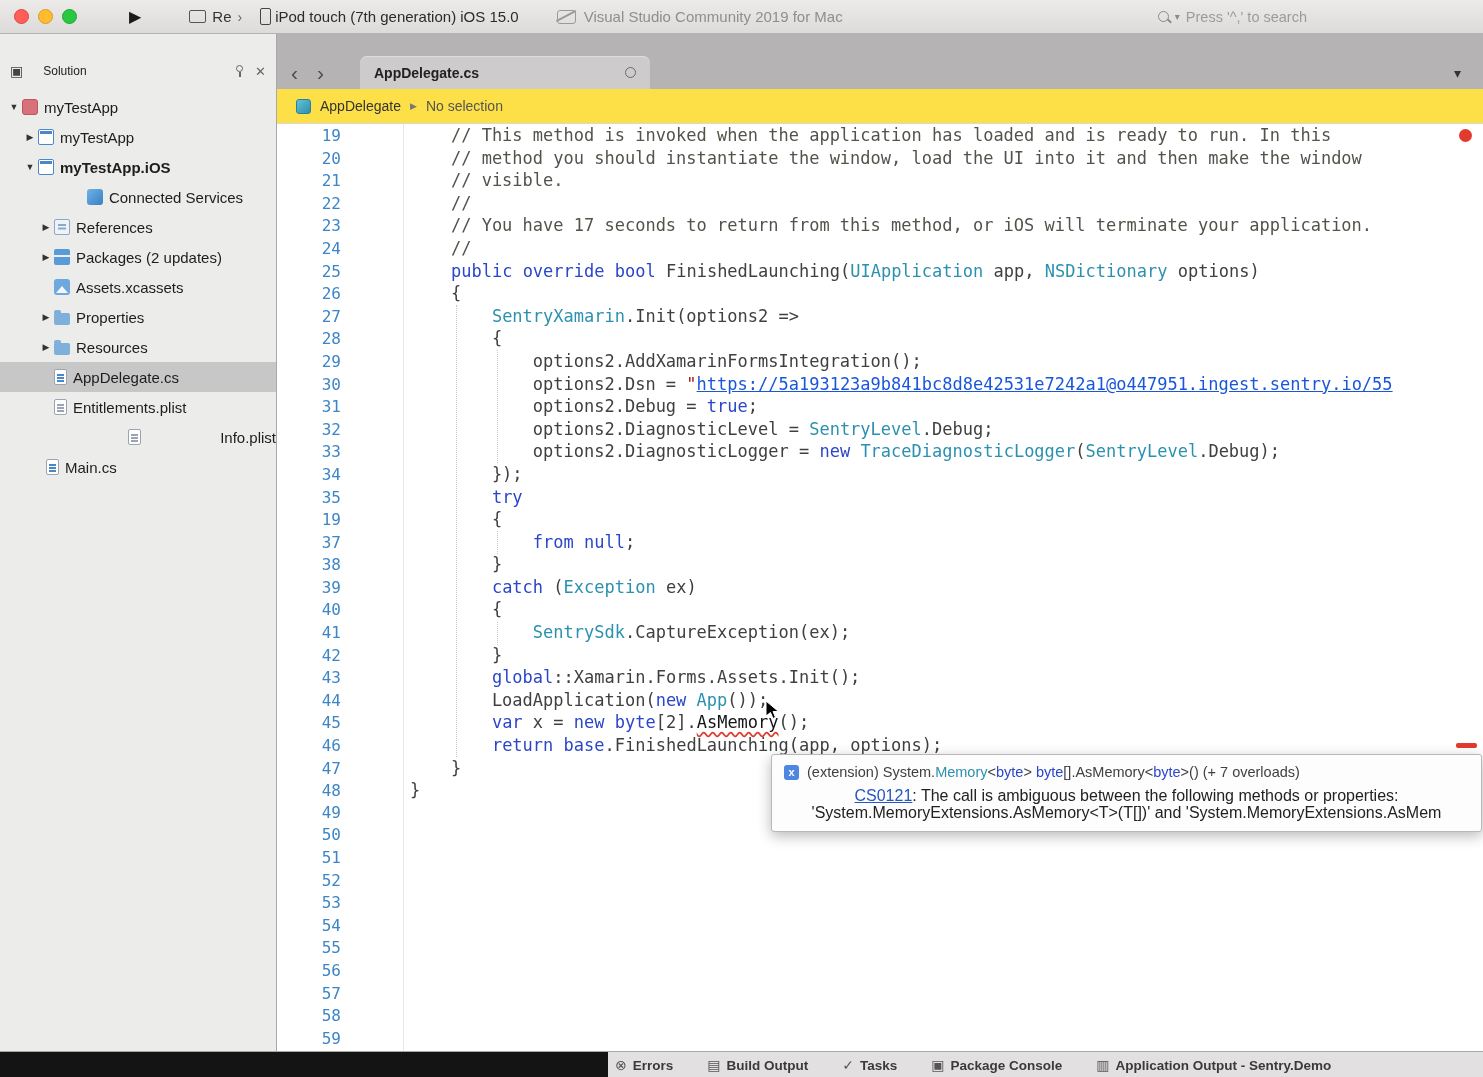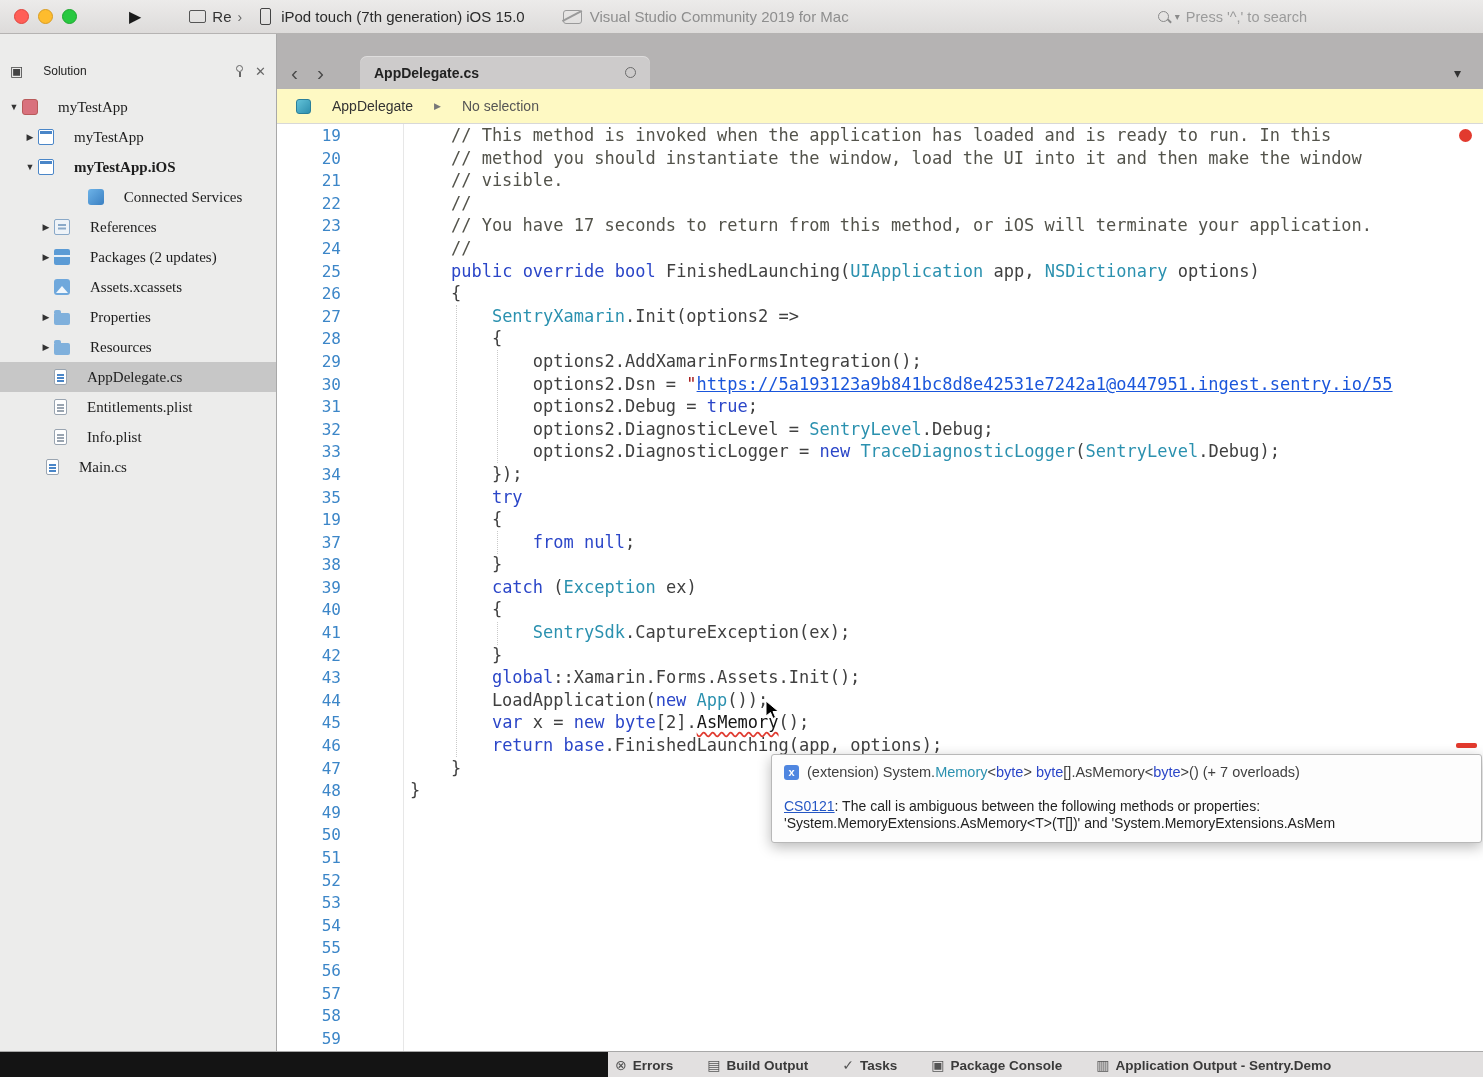--- a/index.html
+++ b/index.html
@@ -16,21 +16,21 @@
   }
   .lights{display:flex;gap:9px;padding-left:14px;}
   .light{width:13px;height:13px;border-radius:50%;display:inline-block;}
   .light.red{background:#ff5f57;border:1px solid #e0443e;}
   .light.yellow{background:#febc2e;border:1px solid #d89c22;}
   .light.green{background:#28c840;border:1px solid #1da72f;}
   .run{margin-left:52px;font-size:16px;color:#1a1a1a;cursor:default;}
   .config{display:flex;align-items:center;margin-left:48px;gap:6px;color:#333;font-size:15px;}
   .cfg-box{width:15px;height:11px;border:1.5px solid #555;border-radius:2px;display:inline-block;}
   .chev{color:#666;font-size:14px;}
-  .device{display:flex;align-items:center;margin-left:18px;gap:10px;color:#2b2b2b;font-size:15px;}
+  .device{display:flex;align-items:center;margin-left:18px;gap:4px;color:#2b2b2b;font-size:15px;}
   .phone{width:9px;height:15px;border:1.5px solid #444;border-radius:2px;display:inline-block;}
   .apptitle-wrap{display:flex;align-items:center;gap:8px;margin-left:38px;}
   .mute-icon{width:17px;height:12px;border:1.5px solid #9a9a9a;border-radius:3px;position:relative;display:inline-block;}
   .mute-icon::after{content:'';position:absolute;left:-3px;top:4px;width:22px;height:1.5px;background:#9a9a9a;transform:rotate(-28deg);}
   .apptitle{color:#8e8e8e;font-size:15px;}
   .search{margin-left:auto;margin-right:176px;display:flex;align-items:center;gap:6px;}
   .mag{width:9px;height:9px;border:1.5px solid #8a8a8a;border-radius:50%;position:relative;display:inline-block;}
   .mag::after{content:'';position:absolute;left:8px;top:8px;width:5px;height:1.5px;background:#8a8a8a;transform:rotate(45deg);}
   .chev-dn{color:#8a8a8a;font-size:10px;}
   .search-text{color:#9b9b9b;font-size:14.5px;}
@@ -43,21 +43,21 @@
   .sb-tools{margin-left:auto;display:flex;align-items:center;gap:10px;}
   .pin-icon{width:12px;height:12px;position:relative;display:inline-block;}
   .pin-icon::before{content:'';position:absolute;left:3px;top:0;width:5px;height:5px;border:1.5px solid #666;border-radius:50%;}
   .pin-icon::after{content:'';position:absolute;left:6px;top:7px;width:1.5px;height:5px;background:#666;}
   .close-x{color:#666;font-size:13px;}
   .tree{margin-top:4px;}
   .tree-row{height:30px;display:flex;align-items:center;font-size:15px;color:#1d1d1d;white-space:nowrap;overflow:hidden;}
   .tree-row.selected{background:#c7c7c7;}
   .tree-row.bold .tree-label{font-weight:bold;}
   .expander{width:12px;display:inline-block;font-size:9px;color:#333;text-align:center;flex:none;}
-  .tree-label{margin-left:20px;font-family:Liberation Serif, serif;}
+  .tree-label{margin-left:6px;}
   .tico{width:16px;height:16px;display:inline-block;flex:none;margin-left:2px;box-sizing:border-box;position:relative;}
   .i-solution{background:#d9717d;border:1px solid #b85a5a;border-radius:3px;}
   .i-project{background:#fff;border:1.5px solid #4a86c8;border-radius:2px;}
   .i-project::before{content:'';position:absolute;top:1px;left:1px;right:1px;height:3px;background:#4a86c8;}
   .i-connected-services{background:linear-gradient(135deg,#6db3e8,#3a7fc1);border-radius:3px;}
   .i-references{background:#eef3f8;border:1px solid #8aa9c8;border-radius:2px;}
   .i-references::before{content:'';position:absolute;left:3px;top:4px;width:8px;height:1.5px;background:#8aa9c8;box-shadow:0 3.5px 0 #8aa9c8;}
   .i-packages{background:#5b9bd5;border-radius:2px;}
   .i-packages::before{content:'';position:absolute;left:0;right:0;top:6px;height:2px;background:#fff;opacity:.85;}
   .i-assets{background:#6fa8dc;border-radius:3px;}
@@ -70,21 +70,21 @@
   
   .editor-col{flex:1;display:flex;flex-direction:column;position:relative;min-width:0;}
   .tabstrip{height:55px;background:#b5b3b3;position:relative;flex:none;}
   .nav{position:absolute;bottom:4px;font-size:21px;color:#4a4a4a;}
   .nav.back{left:14px;}
   .nav.fwd{left:40px;}
   .tab{position:absolute;left:83px;bottom:0;width:290px;height:33px;background:#cdcbcb;border-radius:7px 7px 0 0;display:flex;align-items:center;padding:0 14px;box-sizing:border-box;box-shadow:inset 0 1px 0 rgba(255,255,255,.35);}
   .tab-label{font-size:14px;font-weight:600;color:#222;}
   .tab-dot{margin-left:auto;width:9px;height:9px;border:1.5px solid #6b6b6b;border-radius:50%;}
   .tab-dropdown{position:absolute;right:22px;bottom:8px;font-size:14px;color:#333;}
-  .breadcrumb{height:34px;background:#fef9c3;border-bottom:1px solid #d8d8d8;display:flex;align-items:center;padding-left:19px;flex:none;gap:21px;}
+  .breadcrumb{height:34px;background:#fde047;border-bottom:1px solid #d8d8d8;display:flex;align-items:center;padding-left:19px;flex:none;gap:9px;}
   .bc-icon{width:13px;height:13px;background:linear-gradient(135deg,#62c2d8,#2e8fae);border:1px solid #2a7f9a;border-radius:3px;display:inline-block;}
   .bc-item{font-size:14px;color:#333;}
   .bc-item.dim{color:#555;}
   .bc-sep{font-size:9px;color:#777;}
   
   .code-area{flex:1;position:relative;overflow:hidden;background:#fff;}
   .code-area::before{content:'';position:absolute;left:126px;top:0;bottom:0;width:1px;background:#e7e7e7;}
   .code-line{height:22.6px;line-height:22.6px;white-space:pre;}
   .ln{display:inline-block;width:64px;text-align:right;padding-right:12px;font:16px/22.6px "DejaVu Sans Mono",monospace;color:#3c86c8;}
   .code{display:inline-block;padding-left:57px;font:17px/22.6px "DejaVu Sans Mono",monospace;white-space:pre;letter-spacing:0;}
@@ -100,21 +100,21 @@
   .ig2{left:220px;top:226px;height:113px;}
   .ig3{left:220px;top:407px;height:23px;}
   .ig4{left:220px;top:498px;height:23px;}
   .scroll-margin{position:absolute;right:0;top:0;bottom:0;width:26px;background:#fff;z-index:5;}
   .err-dot{position:absolute;right:11px;top:5px;width:13px;height:13px;border-radius:50%;background:#e23a2e;z-index:6;}
   .err-dash{position:absolute;right:6px;top:619px;width:21px;height:5px;border-radius:2px;background:#e23a2e;z-index:6;}
   
   .tooltip{position:absolute;left:494px;top:630px;width:711px;box-sizing:border-box;background:#fdfdfd;border:1px solid #b8b8b8;border-radius:3px;box-shadow:0 4px 14px rgba(0,0,0,.28);padding:9px 12px 10px 12px;z-index:30;overflow:hidden;}
   .tt-row1{display:flex;align-items:center;gap:8px;font-size:14.5px;color:#141414;white-space:nowrap;}
   .ext-icon{width:15px;height:15px;flex:none;background:#4f86e0;border-radius:3px;color:#fff;font-size:11px;font-weight:bold;text-align:center;line-height:15px;}
-  .tt-row2{margin-top:18px;font-size:14px;color:#222;line-height:17px;white-space:nowrap;}
+  .tt-row2{margin-top:7px;font-size:16px;color:#222;line-height:17px;white-space:nowrap;text-align:center;}
   .tt-link{color:#2456c4;text-decoration:underline;cursor:pointer;}
   .tt-line2{white-space:nowrap;}
   .cursor{position:absolute;left:488px;top:576px;z-index:60;}
   
   .bottombar{height:27px;background:#e2e0e0;border-top:1px solid #a8a8a8;box-sizing:border-box;position:relative;display:flex;align-items:center;overflow:hidden;}
   .dark-strip{position:absolute;left:0;top:0;width:608px;height:100%;background:#141414;}
   .bb-items{position:absolute;left:615px;top:0;bottom:0;display:flex;align-items:center;gap:34px;white-space:nowrap;}
   .bb-item{display:flex;align-items:center;gap:6px;}
   .bb-icon{font-size:14px;color:#555;}
   .bb-label{font-size:13.5px;font-weight:600;color:#3a3a3a;}
@@ -210,21 +210,21 @@
           <div class="tree-row selected" style="padding-left: 40px;">
             <span class="expander"></span>
             <span class="tico i-cs-file"></span>
             <span class="tree-label">AppDelegate.cs</span>
           </div>
           <div class="tree-row" style="padding-left: 40px;">
             <span class="expander"></span>
             <span class="tico i-plist"></span>
             <span class="tree-label">Entitlements.plist</span>
           </div>
-          <div class="tree-row" style="padding-left: 40px;">
+          <div class="tree-row" style="padding-left: 40px; justify-content: space-between;">
             <span class="expander"></span>
             <span class="tico i-plist"></span>
             <span class="tree-label">Info.plist</span>
           </div>
           <div class="tree-row" style="padding-left: 32px;">
             <span class="expander"></span>
             <span class="tico i-cs-file"></span>
             <span class="tree-label">Main.cs</span>
           </div>
         </div>

